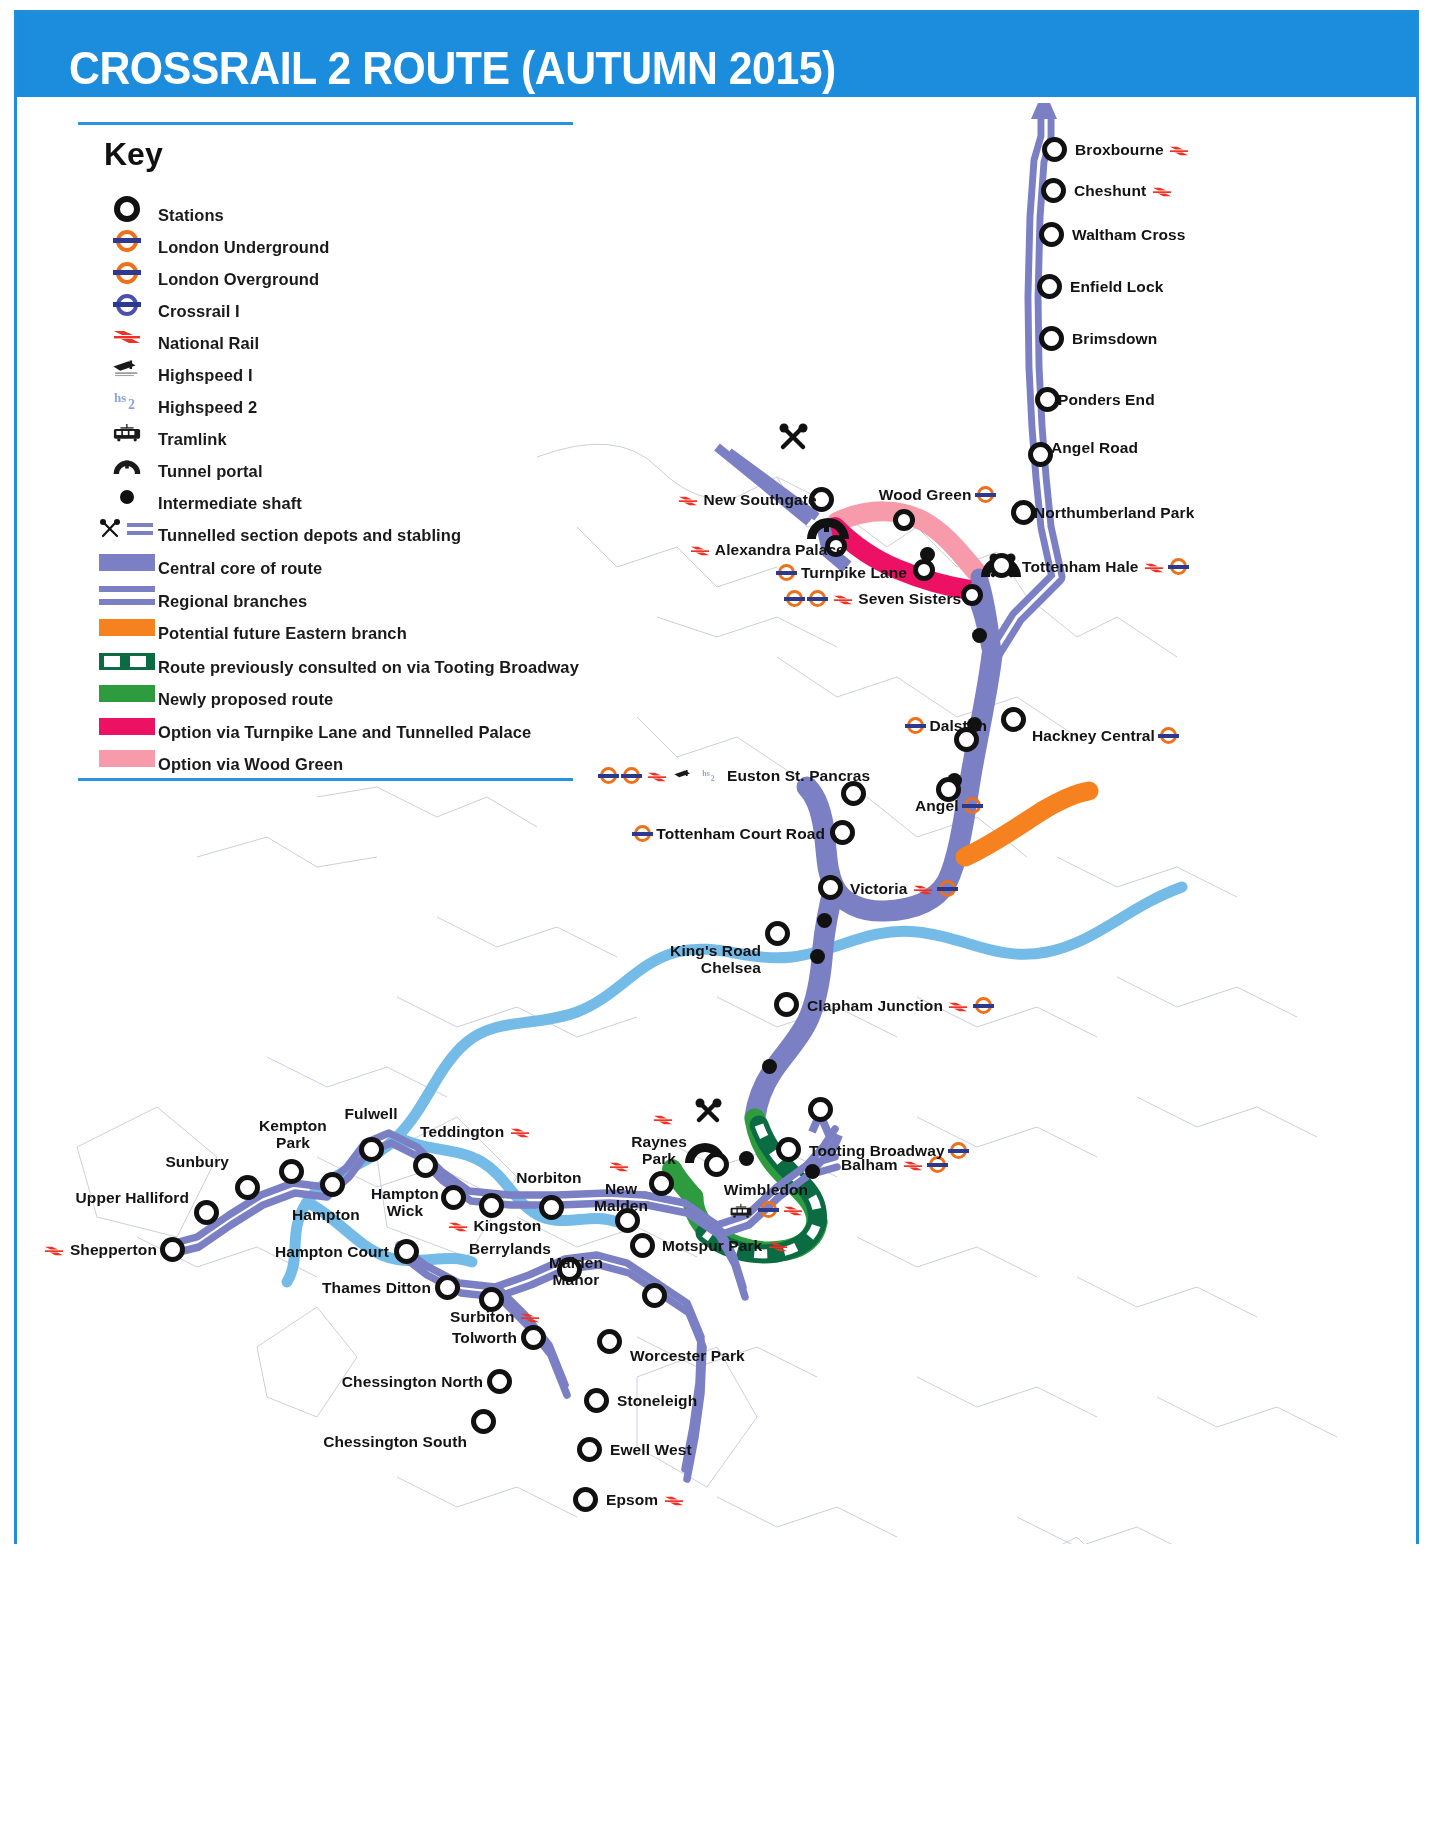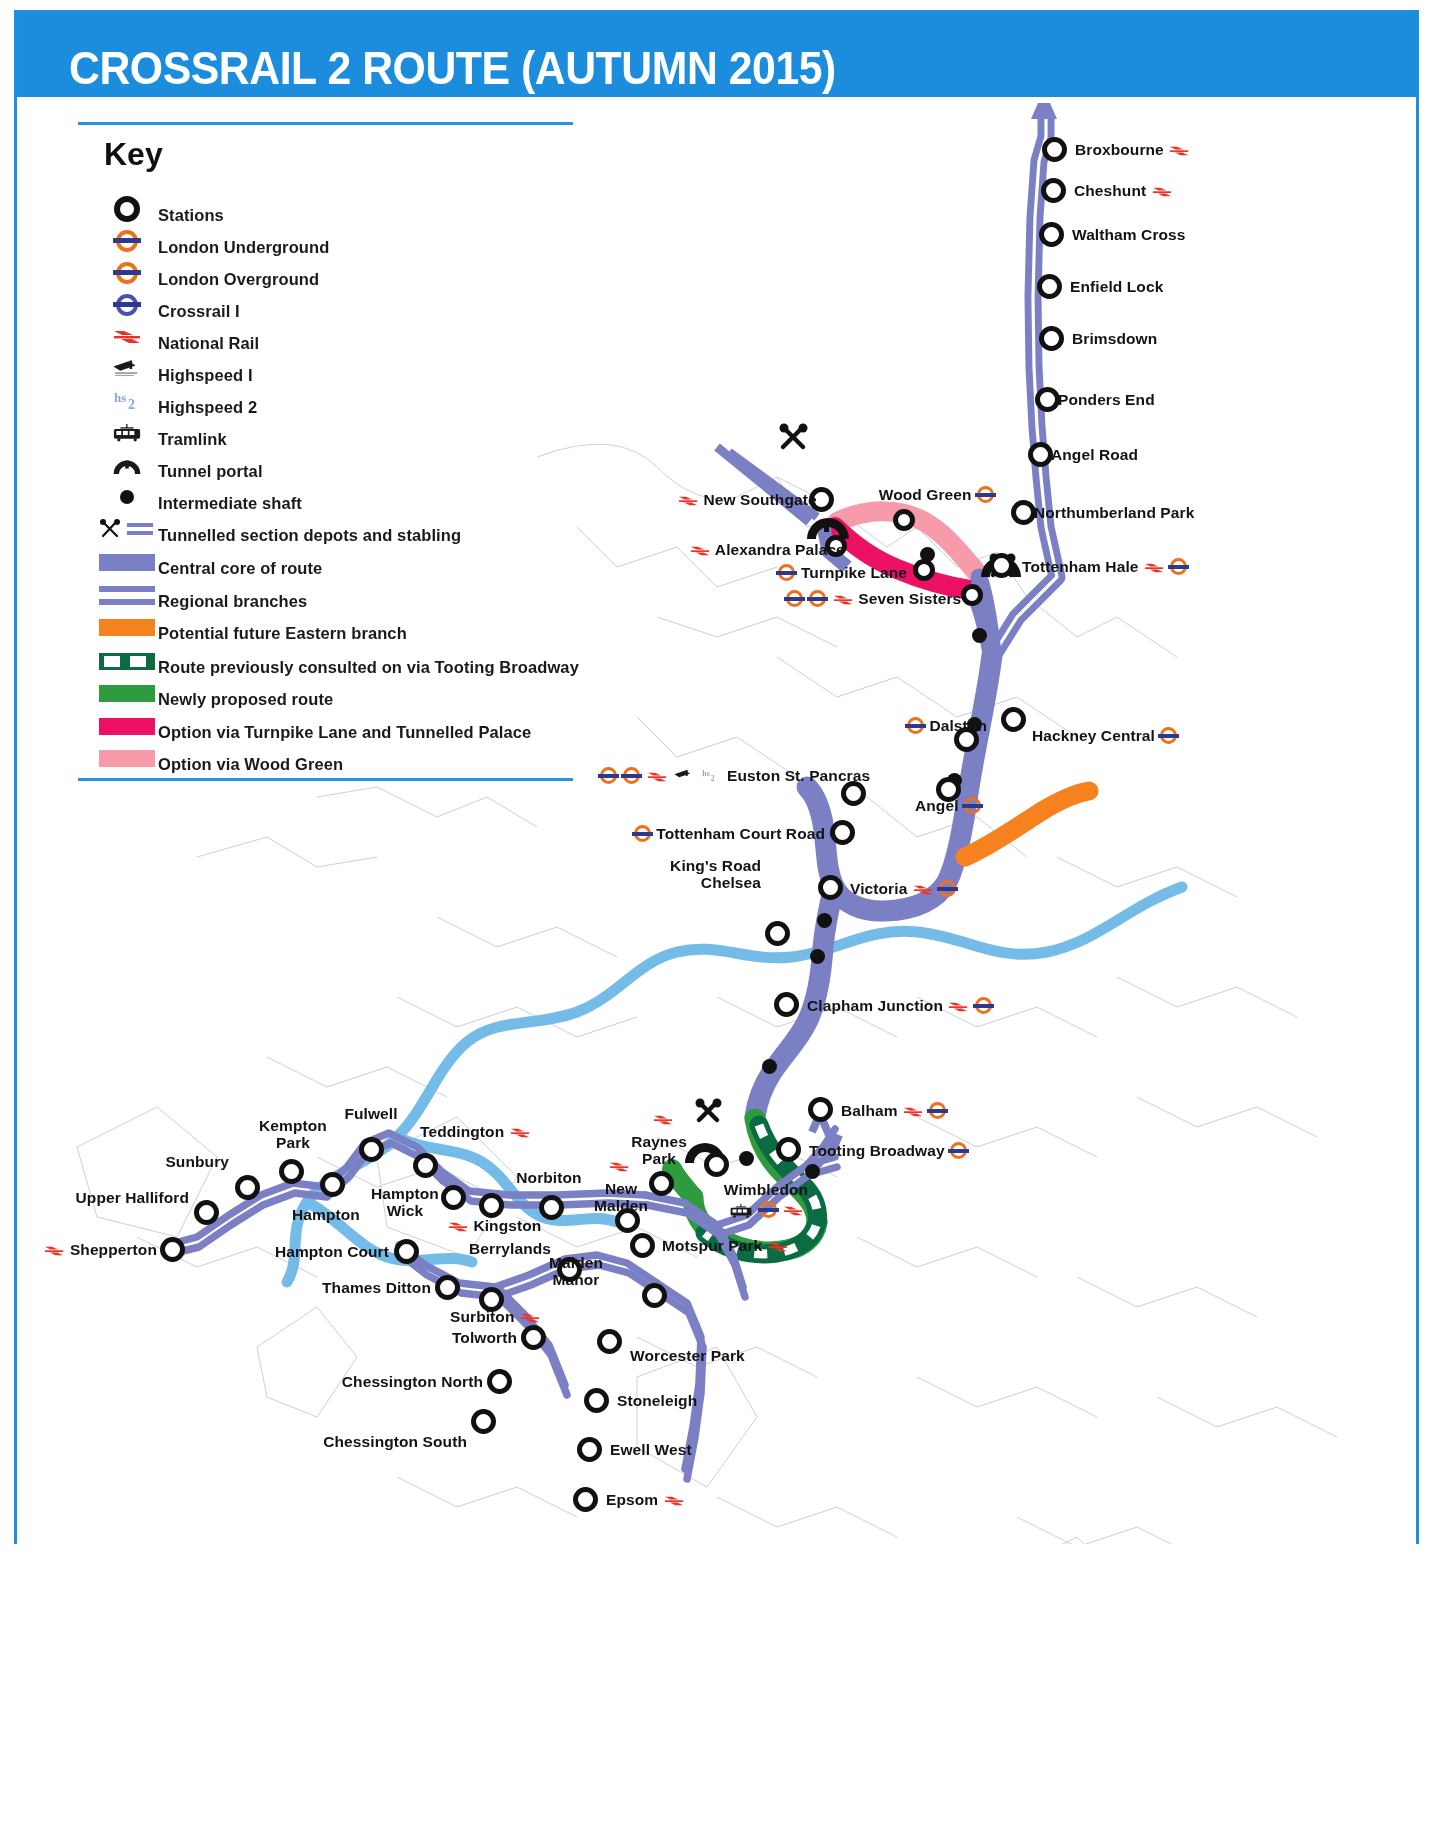--- a/index.html
+++ b/index.html
@@ -476,21 +476,21 @@
     <div class="stn" style="left:1020px;top:177px"></div>
     <div class="lbl" style="left:1053px;top:181px">Enfield Lock</div>
 
     <div class="stn" style="left:1022px;top:229px"></div>
     <div class="lbl" style="left:1055px;top:233px">Brimsdown</div>
 
     <div class="stn" style="left:1018px;top:290px"></div>
     <div class="lbl" style="left:1041px;top:294px">Ponders End</div>
 
     <div class="stn" style="left:1011px;top:345px"></div>
-    <div class="lbl" style="left:1034px;top:349px">Angel Road</div>
+    <div class="lbl" style="left:1034px;top:342px">Angel Road</div>
 
     <div class="stn" style="left:994px;top:403px"></div>
     <div class="lbl" style="left:1017px;top:407px">Northumberland Park</div>
 
     <div class="stn" style="left:972px;top:456px"></div>
     <div class="lbl" style="left:1005px;top:460px">
       <span>Tottenham Hale</span>
       <span class="minirail">
         <svg width="22" height="14" viewBox="0 0 30 20">
             <g fill="#ee3124">
@@ -615,41 +615,41 @@
             <g fill="#ee3124">
           <path d="M2 4 L12 4 L21 8 L10 8 Z"></path>
               <path d="M9 12 L20 12 L28 16 L17 16 Z"></path>
               <rect x="2" y="9" width="26" height="2.4"></rect>
         </g>
           </svg></span>
       <span class="miniroundel"><i></i><b></b></span>
     </div>
 
     <div class="stn" style="left:748px;top:824px"></div>
-    <div class="lbl r" style="left:636px;top:760px;width:108px">
+    <div class="lbl r" style="left:636px;top:845px;width:108px">
       <div>King's Road</div>
       <div>Chelsea</div>
     </div>
 
     <div class="stn" style="left:757px;top:895px"></div>
     <div class="lbl" style="left:790px;top:899px">
       <span>Clapham Junction</span>
       <span class="minirail">
         <svg width="22" height="14" viewBox="0 0 30 20">
             <g fill="#ee3124">
           <path d="M2 4 L12 4 L21 8 L10 8 Z"></path>
               <path d="M9 12 L20 12 L28 16 L17 16 Z"></path>
               <rect x="2" y="9" width="26" height="2.4"></rect>
         </g>
           </svg></span>
       <span class="miniroundel"><i></i><b></b></span>
     </div>
 
     <div class="stn" style="left:791px;top:1000px"></div>
-    <div class="lbl" style="left:824px;top:1004px">
+    <div class="lbl" style="left:824px;top:1058px">
       <span>Balham</span>
       <span class="minirail">
         <svg width="22" height="14" viewBox="0 0 30 20">
             <g fill="#ee3124">
           <path d="M2 4 L12 4 L21 8 L10 8 Z"></path>
               <path d="M9 12 L20 12 L28 16 L17 16 Z"></path>
               <rect x="2" y="9" width="26" height="2.4"></rect>
         </g>
           </svg></span>
       <span class="miniroundel"><i></i><b></b></span>

